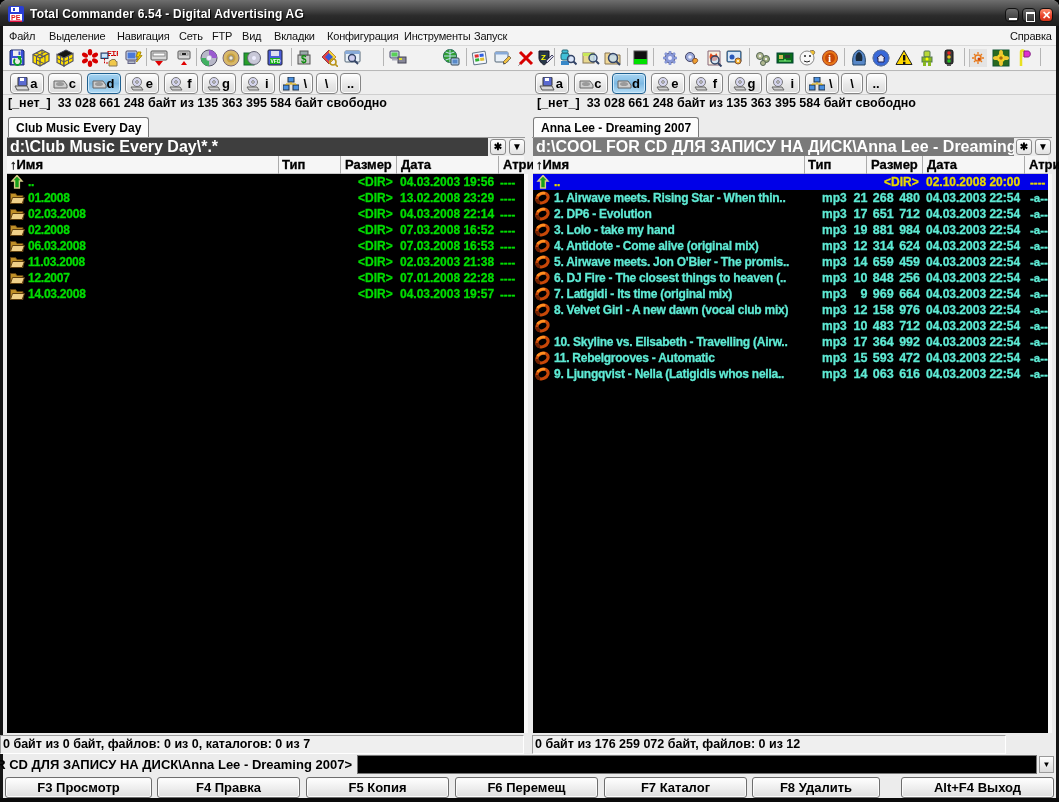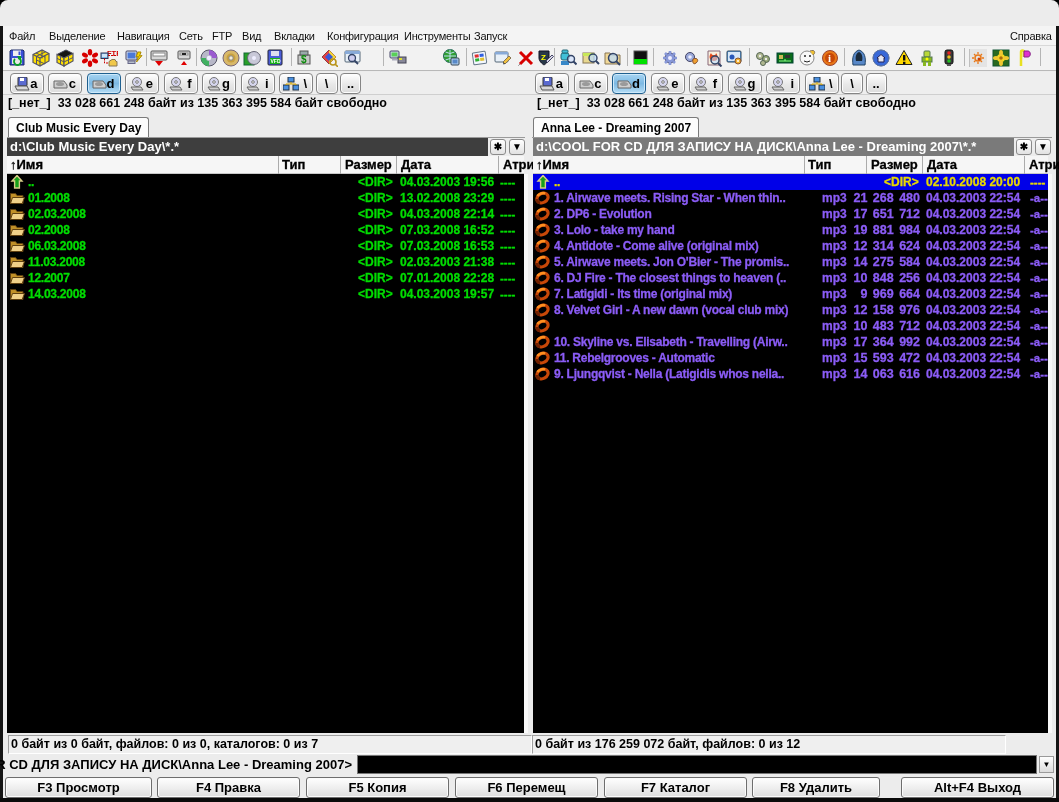--- a/index.html
+++ b/index.html
@@ -25,46 +25,60 @@
 .tsep{position:absolute;top:2px;width:1px;height:18px;background:#b5b5b5;}
 #dbar{position:absolute;left:3px;top:72px;width:1053px;height:23px;background:#eeeeee;border-bottom:1px solid #cfcfcf;}
 .drv{position:absolute;top:1px;height:21px;border:1px solid #858585;border-radius:4px;background:linear-gradient(#ffffff,#e8e8e8 55%,#dcdcdc);box-shadow:inset 0 0 0 1px #fdfdfd;font-weight:bold;font-size:13px;color:#000;}
 .drv .lt{position:absolute;right:5px;top:2px;}
 .drv.act{background:linear-gradient(#a6d4f2,#7db9e3 50%,#b5ddf5);border-color:#20608f;box-shadow:inset 0 0 0 1px #cde9fb;}
 .dico{position:absolute;left:3px;top:3px;width:16px;height:14px;}
 .dinfo{position:absolute;top:96px;height:20px;font-weight:bold;font-size:12.5px;color:#000;}
 .tabrow{position:absolute;top:116px;height:22px;}
 .tab{position:absolute;left:1px;top:1px;height:22px;background:#fcfcfc;border:1px solid #7a7a7a;border-bottom:none;border-radius:3px 3px 0 0;font-weight:bold;font-size:12px;color:#000;line-height:20px;padding:0 7px;}
 .tabline{position:absolute;top:137px;height:1px;background:#9a9a9a;}
-.pbar{position:absolute;top:138px;height:18px;color:#fff;font-weight:bold;font-size:13px;line-height:17px;white-space:nowrap;overflow:hidden;}
+.pbar{position:absolute;top:138px;height:18px;color:#fff;font-weight:bold;font-size:16px;line-height:17px;white-space:nowrap;overflow:hidden;}
 .pbtn{position:absolute;top:139px;width:16px;height:16px;border:1px solid #8a8a8a;border-radius:3px;background:linear-gradient(#fff,#e2e2e2);text-align:center;line-height:14px;font-size:10px;color:#000;font-weight:bold;}
 .hdr{position:absolute;top:156px;height:18px;background:#f6f6f6;font-weight:bold;font-size:13px;color:#000;border-bottom:1px solid #c8c8c8;-webkit-text-stroke:0.3px;}
 .hdr span{position:absolute;top:1px;}
 .hsep{position:absolute;top:0;width:1px;height:18px;background:#ababab;}
 .panel{position:absolute;top:174px;height:559px;background:#000;overflow:hidden;}
 .sbar{position:absolute;top:174px;width:4px;height:559px;background:#f8f8f8;}
 .row{position:absolute;left:0;width:100%;height:16px;font-weight:bold;font-size:12px;line-height:16px;white-space:nowrap;-webkit-text-stroke:0.3px;}
 .row .nm{position:absolute;left:21px;letter-spacing:-0.25px;}
 .row .tp{position:absolute;left:272px;margin-left:17px;}
 .row .sz{position:absolute;left:240px;width:147px;text-align:right;font-size:12.5px;word-spacing:2px;}
 .row .dt{position:absolute;left:393px;font-size:12px;letter-spacing:0;}
 .row .at{position:absolute;font-size:11.5px;}
 .row .ric{position:absolute;left:2px;top:1px;width:16px;height:14px;}
 .grn{color:#00dd00;}
-.cyn{color:#8b5cf6;}
+.cyn{color:#5eead4;}
 .selrow{background:#0000e8;color:#e8d800;}
 .stat{position:absolute;top:735px;height:19px;border:1px solid #9f9f9f;border-right-color:#fff;border-bottom-color:#fff;background:#efefef;font-weight:bold;font-size:12.5px;color:#000;line-height:17px;padding-left:2px;white-space:nowrap;overflow:hidden;}
 #cmdlbl{position:absolute;left:0px;top:756px;width:354px;height:18px;overflow:hidden;font-weight:bold;font-size:13px;line-height:18px;color:#000;}
 #cmdlbl span{position:absolute;right:2px;white-space:nowrap;}
 #cmdin{position:absolute;left:357px;top:755px;width:680px;height:19px;background:#000;border:1px solid #777;}
 #cmddrop{position:absolute;left:1039px;top:756px;width:15px;height:17px;background:linear-gradient(#fefefe,#dcdcdc);border:1px solid #9a9a9a;font-size:8px;text-align:center;line-height:15px;color:#000;}
 .fbtn{position:absolute;top:777px;height:21px;border:1px solid #6e6e6e;border-radius:3px;background:linear-gradient(#ffffff,#efefef 50%,#dedede);font-weight:bold;font-size:13px;color:#000;text-align:center;line-height:19px;box-shadow:inset 0 0 0 1px #fbfbfb;}
 </style></head>
 <body>
 <div id="win">
+<div id="title">
+ <svg id="tcicon" viewBox="0 0 16 16">
+        <rect x="0" y="0" width="16" height="16" rx="2" fill="#2a3fd4"></rect>
+        <rect x="3" y="1" width="8" height="5" fill="#fff"></rect>
+        <rect x="5" y="2" width="2" height="3" fill="#2a3fd4"></rect>
+        <rect x="2" y="8" width="12" height="7" fill="#fff"></rect>
+        <text x="3" y="14" font-size="7" font-weight="bold" fill="#e01818" font-family="Liberation Sans">PE</text>
+        <rect x="2" y="14.5" width="12" height="1.5" fill="#e01040"></rect>
+      </svg>
+ <span class="cap">Total Commander 6.54 - Digital Advertising AG</span>
+ <div class="wbtn" id="bmin"></div>
+      <div class="wbtn" id="bmax"></div>
+      <div class="wbtn" id="bclose"></div>
+</div>
 <div id="lb"></div>
     <div id="rb"></div>
     <div id="bb"></div>
 <div id="menu">
  <span style="left:6px">Файл</span>
       <span style="left:46px">Выделение</span>
       <span style="left:114px">Навигация</span>
       <span style="left:176px">Сеть</span>
       <span style="left:209px">FTP</span>
       <span style="left:239px">Вид</span>
@@ -665,21 +679,21 @@
 <div class="row cyn" style="top:80px">
         <svg class="ric" viewBox="0 0 16 14">
           <g transform="rotate(-30 7.5 7)">
             <ellipse cx="7.5" cy="7" rx="5.8" ry="4.6" fill="none" stroke="#c84808" stroke-width="3.2"></ellipse>
             <path d="M3 10 A 5.8 4.6 0 0 1 2 5" fill="none" stroke="#702000" stroke-width="3"></path>
             <path d="M4 2.8 A 5.8 4.6 0 0 1 12 4.5" fill="none" stroke="#ff9020" stroke-width="2.6"></path>
           </g>
         </svg>
         <span class="nm">5. Airwave meets. Jon O'Bier - The promis..</span>
         <span class="tp">mp3</span>
-        <span class="sz">14 275 584</span>
+        <span class="sz">14 659 459</span>
         <span class="dt">04.03.2003 22:54</span>
         <span class="at" style="left:497px">-a--</span>
       </div>
 <div class="row cyn" style="top:96px">
         <svg class="ric" viewBox="0 0 16 14">
           <g transform="rotate(-30 7.5 7)">
             <ellipse cx="7.5" cy="7" rx="5.8" ry="4.6" fill="none" stroke="#c84808" stroke-width="3.2"></ellipse>
             <path d="M3 10 A 5.8 4.6 0 0 1 2 5" fill="none" stroke="#702000" stroke-width="3"></path>
             <path d="M4 2.8 A 5.8 4.6 0 0 1 12 4.5" fill="none" stroke="#ff9020" stroke-width="2.6"></path>
           </g>
@@ -769,21 +783,21 @@
         </svg>
         <span class="nm">9. Ljungqvist - Nella (Latigidis whos nella..</span>
         <span class="tp">mp3</span>
         <span class="sz">14 063 616</span>
         <span class="dt">04.03.2003 22:54</span>
         <span class="at" style="left:497px">-a--</span>
       </div>
 </div>
 <div class="sbar" style="left:1048px"></div>
 
-<div class="stat" style="left:8px;width:524px">0 байт из 0 байт, файлов: 0 из 0, каталогов: 0 из 7</div>
+<div class="stat" style="left:0;width:524px">0 байт из 0 байт, файлов: 0 из 0, каталогов: 0 из 7</div>
 <div class="stat" style="left:532px;width:474px">0 байт из 176 259 072 байт, файлов: 0 из 12</div>
 
 <div id="cmdlbl">
       <span>d:\COOL FOR CD ДЛЯ ЗАПИСУ НА ДИСК\Anna Lee - Dreaming 2007&gt;</span>
     </div>
 <div id="cmdin"></div>
 <div id="cmddrop">▼</div>
 
 <div class="fbtn" style="left:5px;width:147px">F3 Просмотр</div>
 <div class="fbtn" style="left:157px;width:143px">F4 Правка</div>

